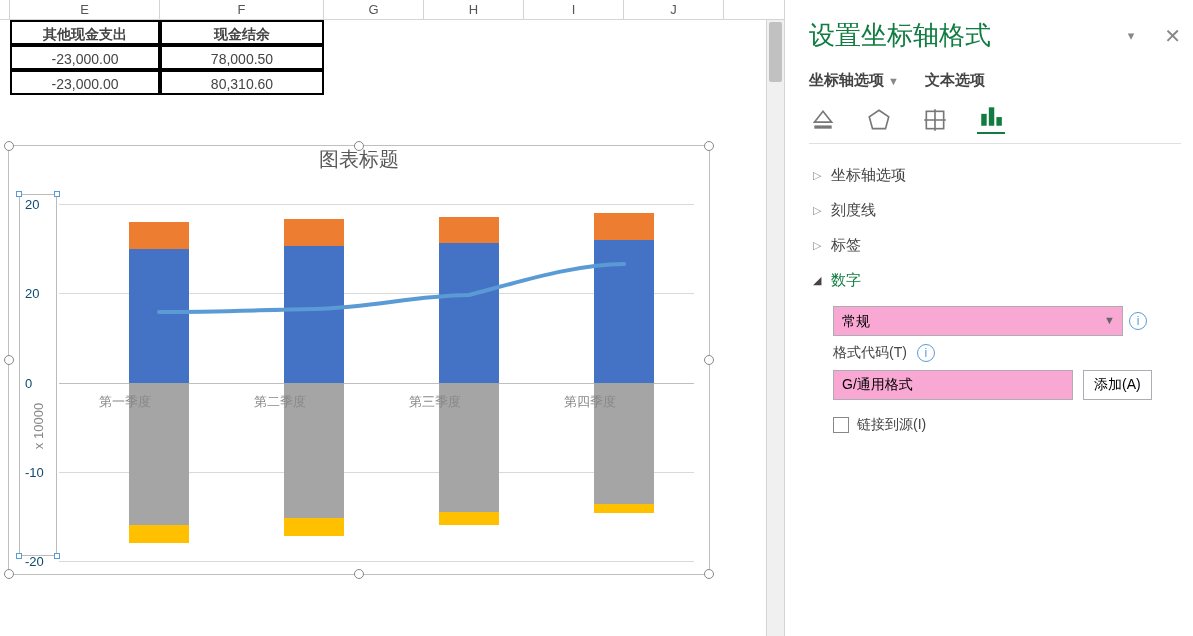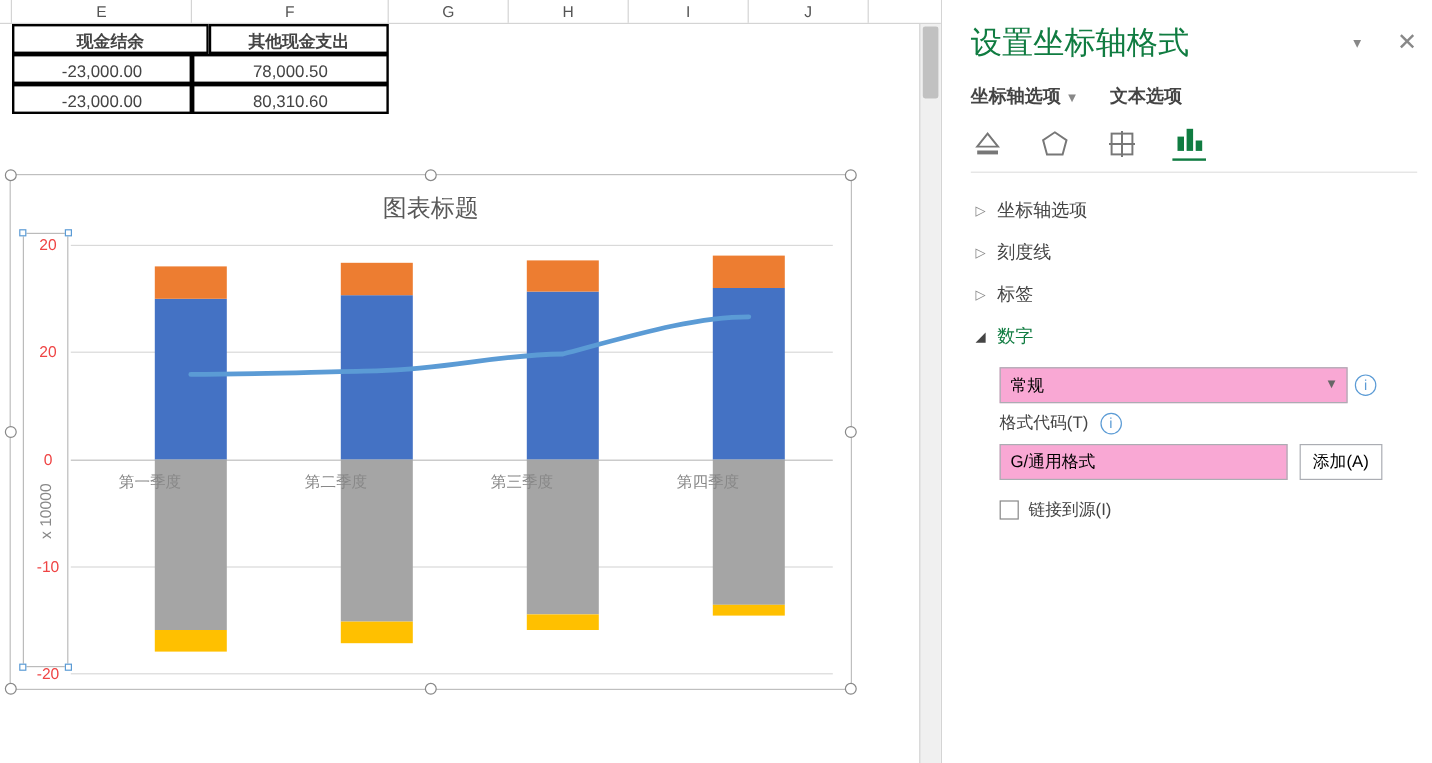--- a/index.html
+++ b/index.html
@@ -72,30 +72,29 @@
     .h-tl{left:-5px;top:-5px;} .h-tr{right:-5px;top:-5px;}
     .h-bl{left:-5px;bottom:-5px;} .h-br{right:-5px;bottom:-5px;}
     .h-tm{left:50%;top:-5px;margin-left:-5px;}
     .h-bm{left:50%;bottom:-5px;margin-left:-5px;}
     .h-ml{left:-5px;top:50%;margin-top:-5px;}
     .h-mr{right:-5px;top:50%;margin-top:-5px;}
     .chart-title {
       text-align: center;
       font-size: 20px;
       color: #595959;
-      margin-top: 14px;
     }
     .plot {
       position: absolute;
       left: 50px; top: 58px;
       width: 635px; height: 357px;
     }
     .gridlines { position:absolute; inset:0; }
     .gridlines .gl { position:absolute; left:0; right:0; border-top:1px solid #d9d9d9; }
-    .ytick { position:absolute; left:-34px; width:30px; text-align:center; font-size:13px; color:#ef4444; transform:translateY(-50%); }
+    .ytick { position:absolute; left:-34px; width:30px; text-align:left; font-size:13px; color:#0c4a6e; transform:translateY(-50%); }
     .axis-label-y {
       position:absolute; left:-44px; top:50%;
       transform: translateY(-50%) rotate(-90deg);
       transform-origin: center;
       font-size:13px; color:#888;
     }
     .axis-sel {
       position:absolute; left:-6px; right:629px; top:-6px; bottom:-6px;
       width:46px; height:368px;
       left:-40px;
@@ -189,22 +188,22 @@
     <div class="cL" style="width:150px">E</div>
     <div class="cL" style="width:164px">F</div>
     <div class="cL">G</div>
     <div class="cL">H</div>
     <div class="cL">I</div>
     <div class="cL">J</div>
   </div>
   <div class="sheet-rows">
     <div class="row">
       <div class="cell gap"></div>
+      <div class="cell head w1">其他现金支出</div>
       <div class="cell head w2">现金结余</div>
-      <div class="cell head w1">其他现金支出</div>
     </div>
     <div class="row">
       <div class="cell gap"></div>
       <div class="cell w1">-23,000.00</div>
       <div class="cell w2">78,000.50</div>
     </div>
     <div class="row">
       <div class="cell gap"></div>
       <div class="cell w1">-23,000.00</div>
       <div class="cell w2">80,310.60</div>

